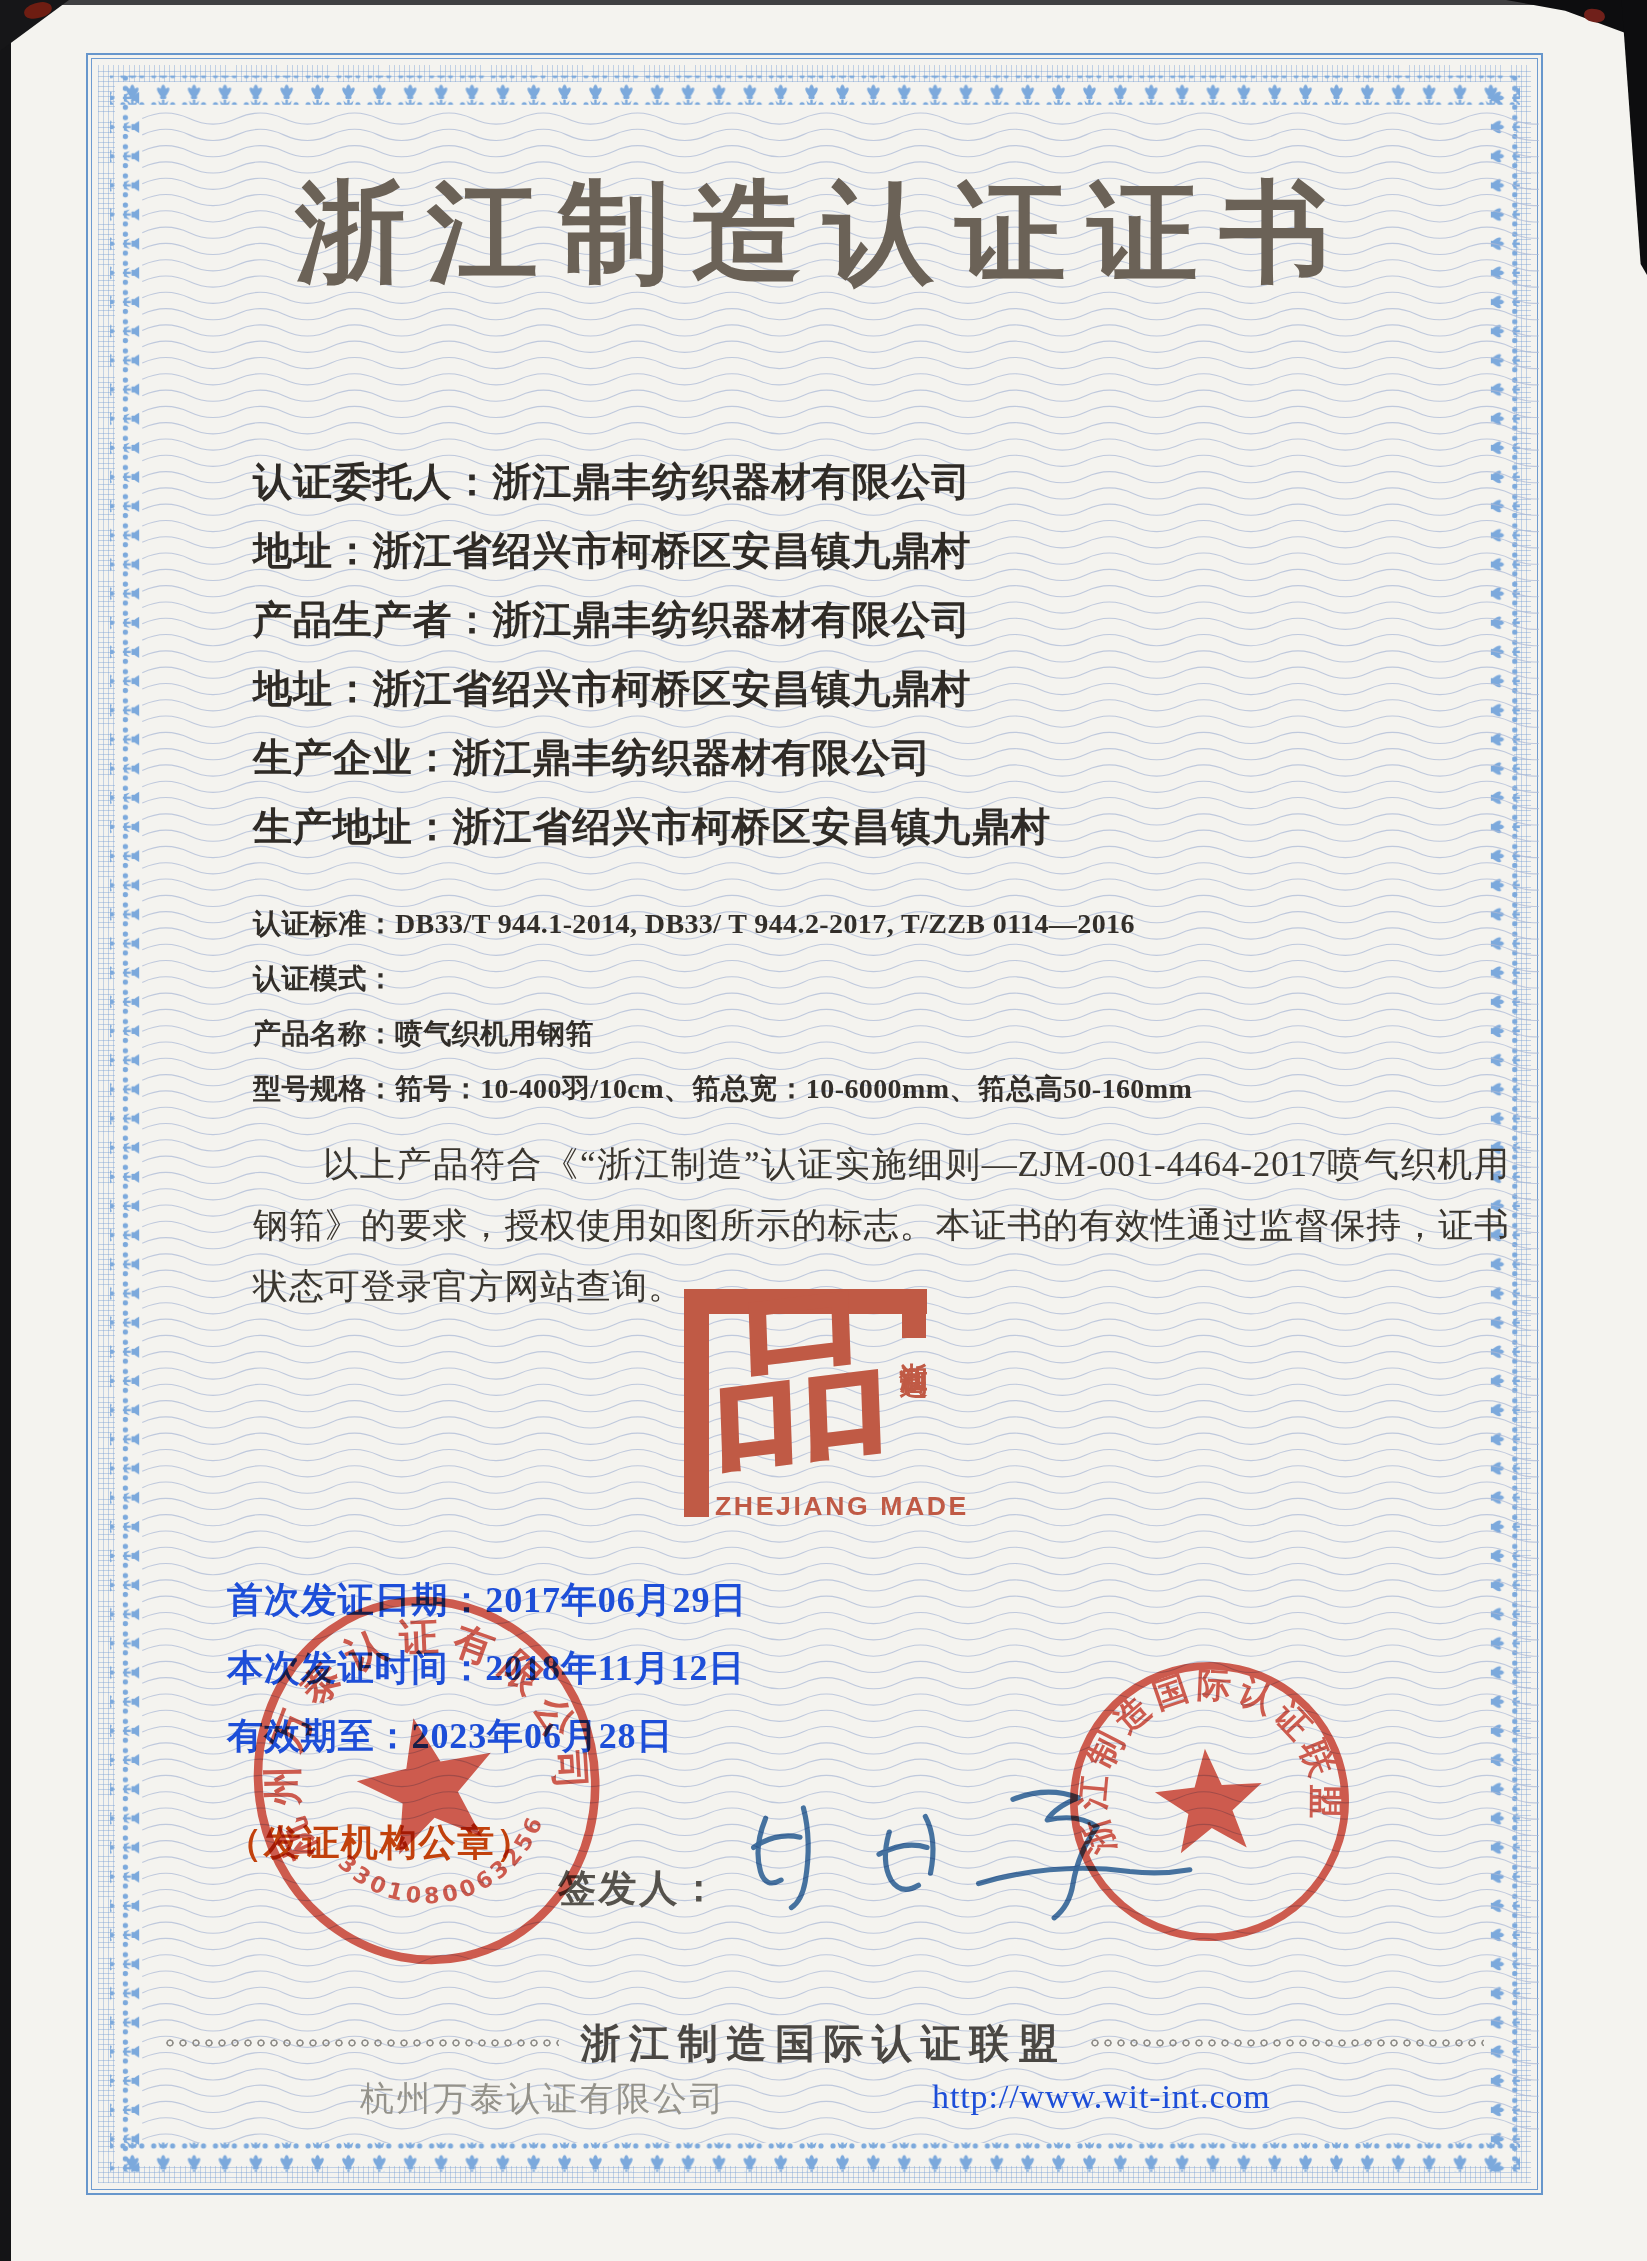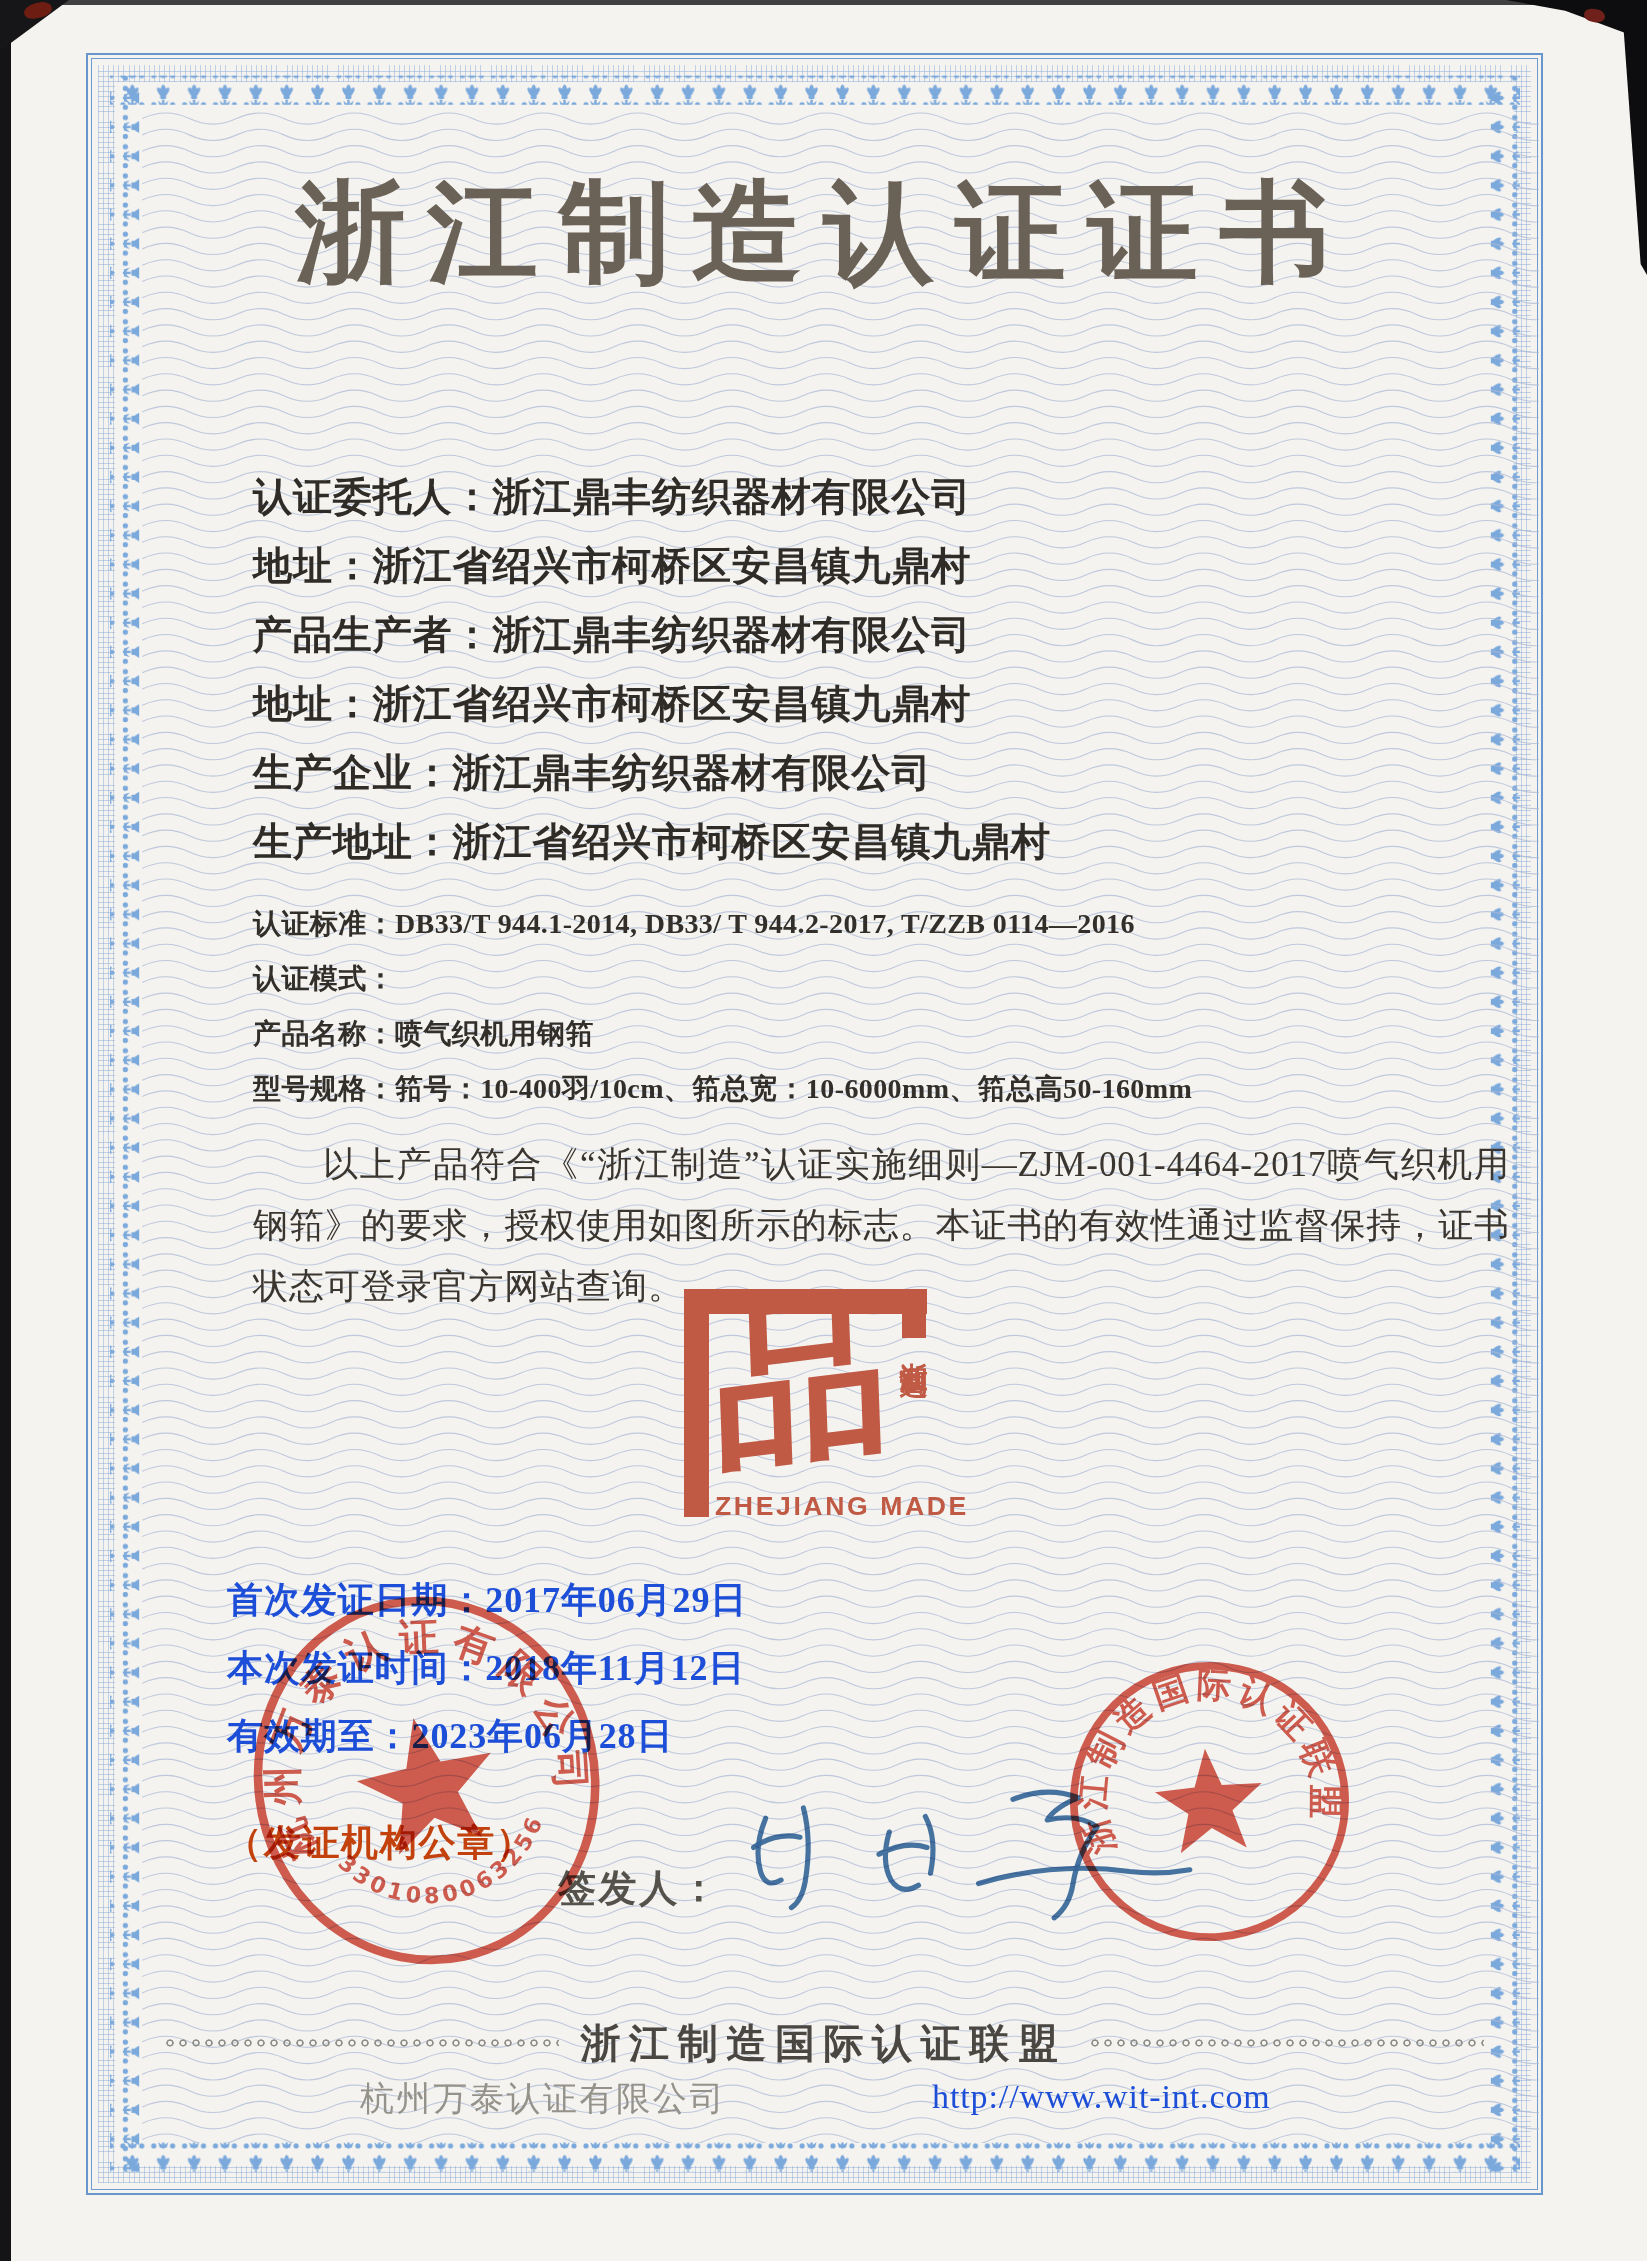--- a/index.html
+++ b/index.html
@@ -28,21 +28,21 @@
   
   .title{position:absolute;left:0;top:159px;width:1647px;text-align:center;
     font-size:110px;font-weight:700;color:#6b6257;letter-spacing:22px;
     box-sizing:border-box;}
   .certno-row{position:absolute;left:0;top:350px;width:1647px;text-align:center;color:#1f1d1a;}
   .certno-label{font-size:41px;font-weight:700;letter-spacing:3.4px;}
   .certno-value{font-size:43px;font-weight:700;font-family:"Liberation Sans","DejaVu Sans",sans-serif;
     letter-spacing:1.7px;}
 
   .fields{position:absolute;left:253px;top:455px;width:1218px;}
-  .fields .row{height:69px;display:flex;align-items:flex-end;font-size:39px;color:#2f2b26;
+  .fields .row{height:69px;display:flex;align-items:flex-start;font-size:39px;color:#2f2b26;
     letter-spacing:0.9px;font-weight:700;}
   .specs{position:absolute;left:253px;top:896px;width:1252px;}
   .specs .row{height:55px;display:flex;align-items:center;font-size:28px;color:#322e29;
     font-weight:700;letter-spacing:0.4px;}
   .row .lbl{white-space:nowrap;}
   .row .val{white-space:nowrap;}
 
   .statement{position:absolute;left:253px;top:1134px;width:1257px;
     font-size:35px;line-height:61px;color:#3a362f;text-align:justify;
     text-indent:70px;letter-spacing:0.9px;font-weight:500;}

